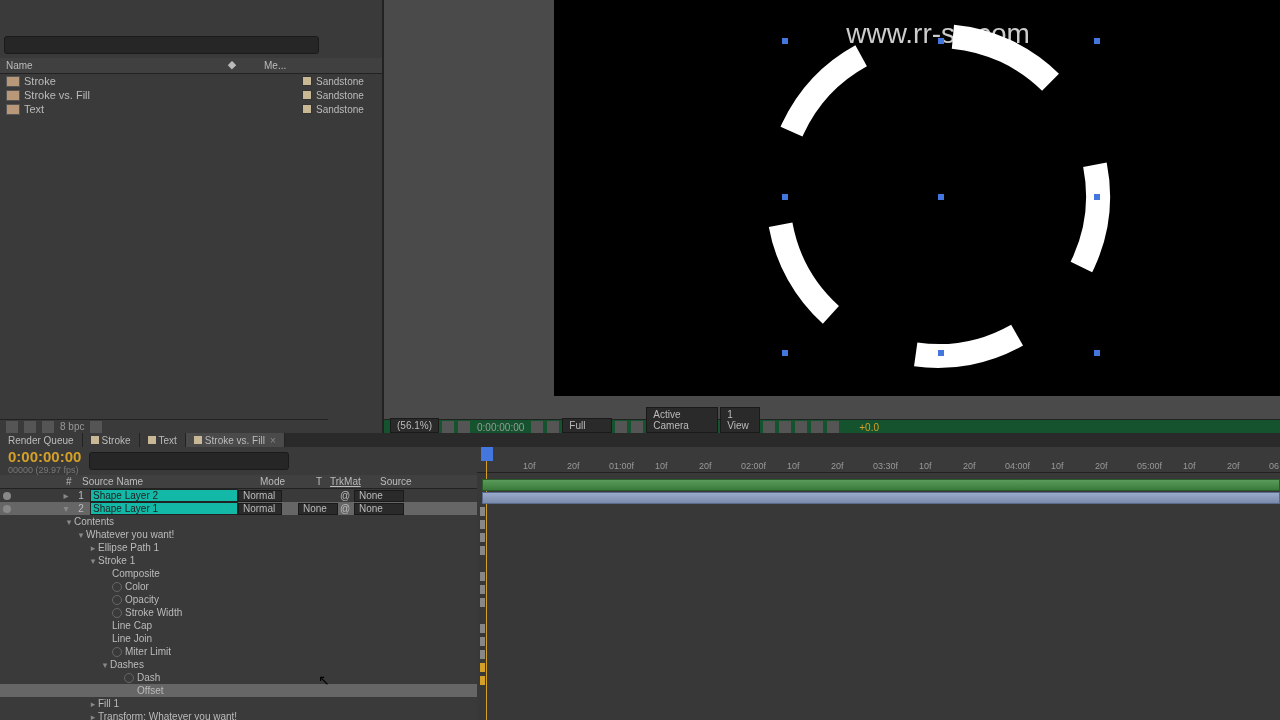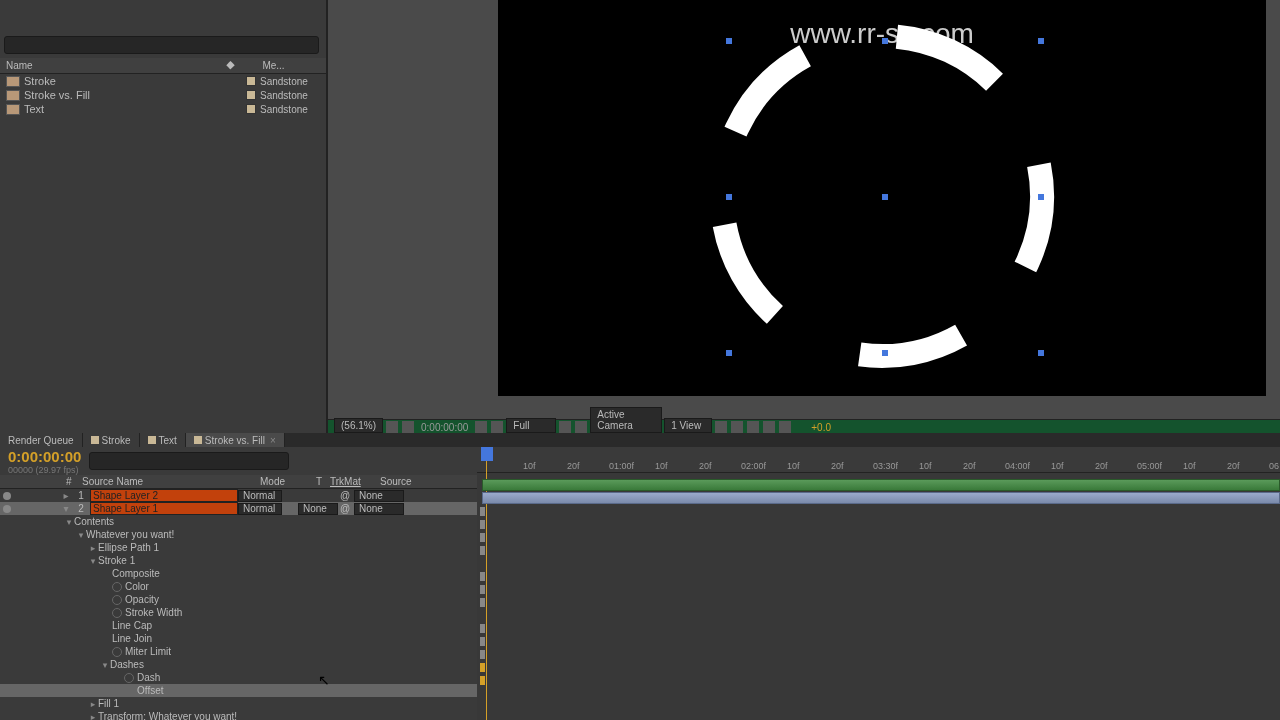--- a/index.html
+++ b/index.html
@@ -1,20 +1,20 @@
 <!DOCTYPE html>
 <html><head>
 <meta charset="utf-8">
 <style>
 * { margin: 0; padding: 0; box-sizing: border-box; font-family: Arial, sans-serif; }
 body { background: #3a3a3a; color: #bbb; font-size: 11px; width: 1280px; height: 720px; overflow: hidden; position: relative; }
 
 
 .top-section { display: flex; height: 433px; }
-.project-panel { width: 328px; background: #3a3a3a; border-right: 2px solid #222; }
+.project-panel { width: 384px; background: #3a3a3a; border-right: 2px solid #222; }
 .search-row { padding: 4px; margin-top: 32px; }
 .search-input { width: 315px; height: 18px; background: #262626; border: 1px solid #1a1a1a; color: #888; padding: 2px 6px; font-size: 11px; border-radius: 3px; }
 .project-header { display: flex; background: #404040; height: 16px; border-bottom: 1px solid #222; }
 .ph-name { width: 222px; padding: 2px 6px; font-size: 10px; }
 .ph-icon { width: 20px; text-align: center; }
 .ph-meta { width: 66px; padding: 2px; font-size: 10px; }
 .project-row { display: flex; height: 14px; align-items: center; padding: 0 6px; }
 .comp-icon { width: 14px; height: 11px; background: #b89878; border: 1px solid #555; margin-right: 4px; display: inline-block; }
 .pr-name { flex: 1; font-size: 11px; }
 .pr-swatch { width: 10px; height: 10px; background: #c9b896; border: 1px solid #333; margin-right: 4px; }
@@ -60,21 +60,21 @@
 .ch-trk { width: 50px; text-decoration: underline; }
 .ch-parent { width: 90px; }
 
 .layer-row { height: 13px; display: flex; align-items: center; font-size: 10px; }
 .layer-row.selected { background: #666; }
 .lr-eye-area { width: 60px; display: flex; gap: 2px; padding-left: 3px; }
 .eye-dot { width: 8px; height: 8px; background: #888; border-radius: 50%; }
 .lr-tw { width: 12px; text-align: center; color: #888; }
 .lr-num { width: 18px; text-align: center; }
 .lr-name { width: 148px; padding-left: 2px; }
-.lr-name.boxed { background: #c2410c; color: #222; border: 1px solid #222; }
+.lr-name.boxed { background: #14b8a6; color: #222; border: 1px solid #222; }
 .lr-dropdown { background: #2a2a2a; padding: 0 4px; margin-right: 2px; border: 1px solid #1a1a1a; font-size: 10px; height: 12px; display: flex; align-items: center; }
 
 .prop-row { height: 13px; display: flex; align-items: center; font-size: 10px; }
 .prop-row.selected { background: #666; }
 .tw { color: #888; font-size: 9px; width: 10px; display: inline-block; text-align: center; }
 .stopwatch { width: 10px; height: 10px; display: inline-block; border: 1px solid #666; border-radius: 50%; margin-right: 3px; }
 .prop-label { color: #bbb; }
 .prop-value { color: #d4a028; }
 
 .timeline-right { position: absolute; left: 477px; top: 447px; right: 0; height: 273px; background: #383838; }
@@ -119,20 +119,27 @@
       <span class="pr-meta">Sandstone</span>
     </div>
     <div class="project-row">
       <span class="comp-icon"></span>
       <span class="pr-name">Text</span>
       <span class="pr-swatch"></span>
       <span class="pr-meta">Sandstone</span>
     </div>
   </div>
 
+  <div class="project-footer">
+    <span class="pf-btn"></span>
+    <span class="pf-btn"></span>
+    <span class="pf-btn"></span>
+    <span class="pf-text">8 bpc</span>
+    <span class="pf-btn"></span>
+  </div>
 
   <div class="viewer-panel">
     <div class="viewer-canvas">
       <div class="watermark-top">www.rr-sc.com</div>
       <svg width="768" height="396" style="position:absolute;top:0;left:0">
         <g transform="translate(384,196)">
           <circle r="160" fill="none" stroke="#fff" stroke-width="24" stroke-dasharray="105 95" stroke-dashoffset="50" transform="rotate(-65)"></circle>
         </g>
       </svg>
       <div class="handle" style="left:228px;top:38px"></div>
@@ -149,21 +156,21 @@
       <span class="vs-dropdown">(56.1%)</span>
       <span class="vs-icon"></span>
       <span class="vs-icon"></span>
       <span class="vs-item">0:00:00:00</span>
       <span class="vs-icon"></span>
       <span class="vs-icon"></span>
       <span class="vs-dropdown" style="width:50px">Full</span>
       <span class="vs-icon"></span>
       <span class="vs-icon"></span>
       <span class="vs-dropdown" style="width:72px">Active Camera</span>
-      <span class="vs-dropdown" style="width:48px">1 View</span>
+      <span class="vs-dropdown" style="width:40px">1 View</span>
       <span class="vs-icon"></span>
       <span class="vs-icon"></span>
       <span class="vs-icon"></span>
       <span class="vs-icon"></span>
       <span class="vs-icon"></span>
       <span class="vs-gold">+0.0</span>
     </div>
   </div>
 </div>
 

